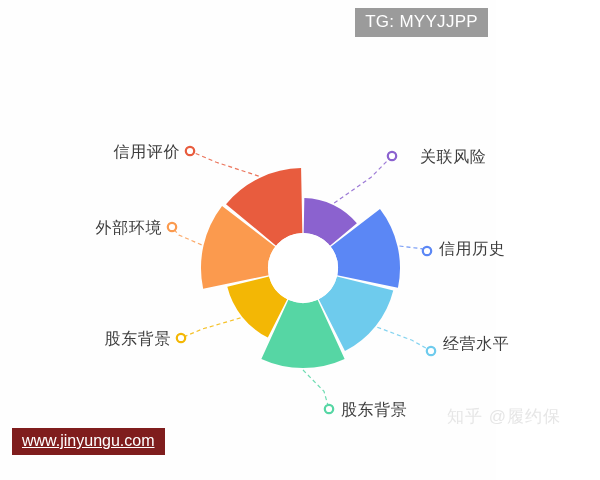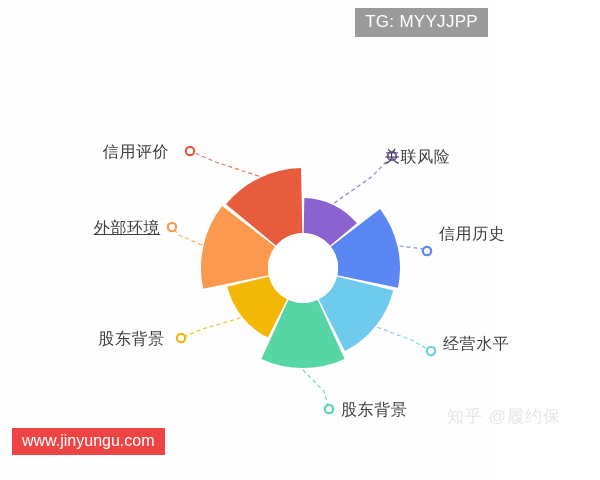--- a/index.html
+++ b/index.html
@@ -61,32 +61,33 @@
   
   .seg-label {
     position: absolute;
     font-size: 16px;
     color: #3d3d3d;
     white-space: nowrap;
     letter-spacing: 0.6px;
     line-height: 1;
   }
   .seg-label.right { text-align: left; }
-  .seg-label.left  { text-align: center; padding-left: 46px; }
+  .seg-label.left  { text-align: right; }
   
   .site-watermark {
     position: absolute;
     left: 12px;
     bottom: 25px;
-    background: #ef4444;
+    background: #7f1d1d;
     color: #ffffff;
     font-size: 16px;
     padding: 4px 10px 5px 10px;
     white-space: nowrap;
     z-index: 40;
+    text-decoration: underline;
   }
   .zhihu-watermark {
     position: absolute;
     left: 447px;
     top: 405px;
     font-size: 17px;
     color: #e6e6e6;
     white-space: nowrap;
     letter-spacing: 1px;
     z-index: 30;
@@ -125,26 +126,26 @@
           <circle cx="392" cy="156" r="4.2" fill="#ffffff" stroke="#8b62cf" stroke-width="2.2"></circle>
           <circle cx="427" cy="251" r="4.2" fill="#ffffff" stroke="#5b87f5" stroke-width="2.2"></circle>
           <circle cx="431" cy="351" r="4.2" fill="#ffffff" stroke="#6ecbed" stroke-width="2.2"></circle>
           <circle cx="329" cy="409" r="4.2" fill="#ffffff" stroke="#56d6a4" stroke-width="2.2"></circle>
           <circle cx="181" cy="338" r="4.2" fill="#ffffff" stroke="#f3b705" stroke-width="2.2"></circle>
           <circle cx="172" cy="227" r="4.2" fill="#ffffff" stroke="#fb9a4e" stroke-width="2.2"></circle>
           <circle cx="190" cy="151" r="4.2" fill="#ffffff" stroke="#e85c3e" stroke-width="2.2"></circle>
         </g>
     </svg>
     <div id="labels-layer">
-        <div class="seg-label right" style="top: 149px; left: 384px; text-align: center;">关联风险</div>
-        <div class="seg-label right" style="top: 226px; left: 439px;">信用历史</div>
+        <div class="seg-label right" style="top: 149px; left: 420px; text-align: center;">关联风险</div>
+        <div class="seg-label right" style="top: 241px; left: 439px;">信用历史</div>
         <div class="seg-label right" style="top: 336px; left: 443px;">经营水平</div>
         <div class="seg-label right" style="top: 402px; left: 341px;">股东背景</div>
         <div class="seg-label left" style="top: 331px; left: 0px; width: 171px;">股东背景</div>
-        <div class="seg-label left" style="top: 220px; left: 0px; width: 162px; text-decoration: underline;">外部环境</div>
+        <div class="seg-label left" style="top: 220px; left: 0px; width: 162px;">外部环境</div>
         <div class="seg-label left" style="top: 144px; left: 0px; width: 180px;">信用评价</div>
       </div>
   </div>
 
   <div class="site-watermark">www.jinyungu.com</div>
 
   <div class="zhihu-watermark">知乎 @履约保</div>
 
 </div>
 

